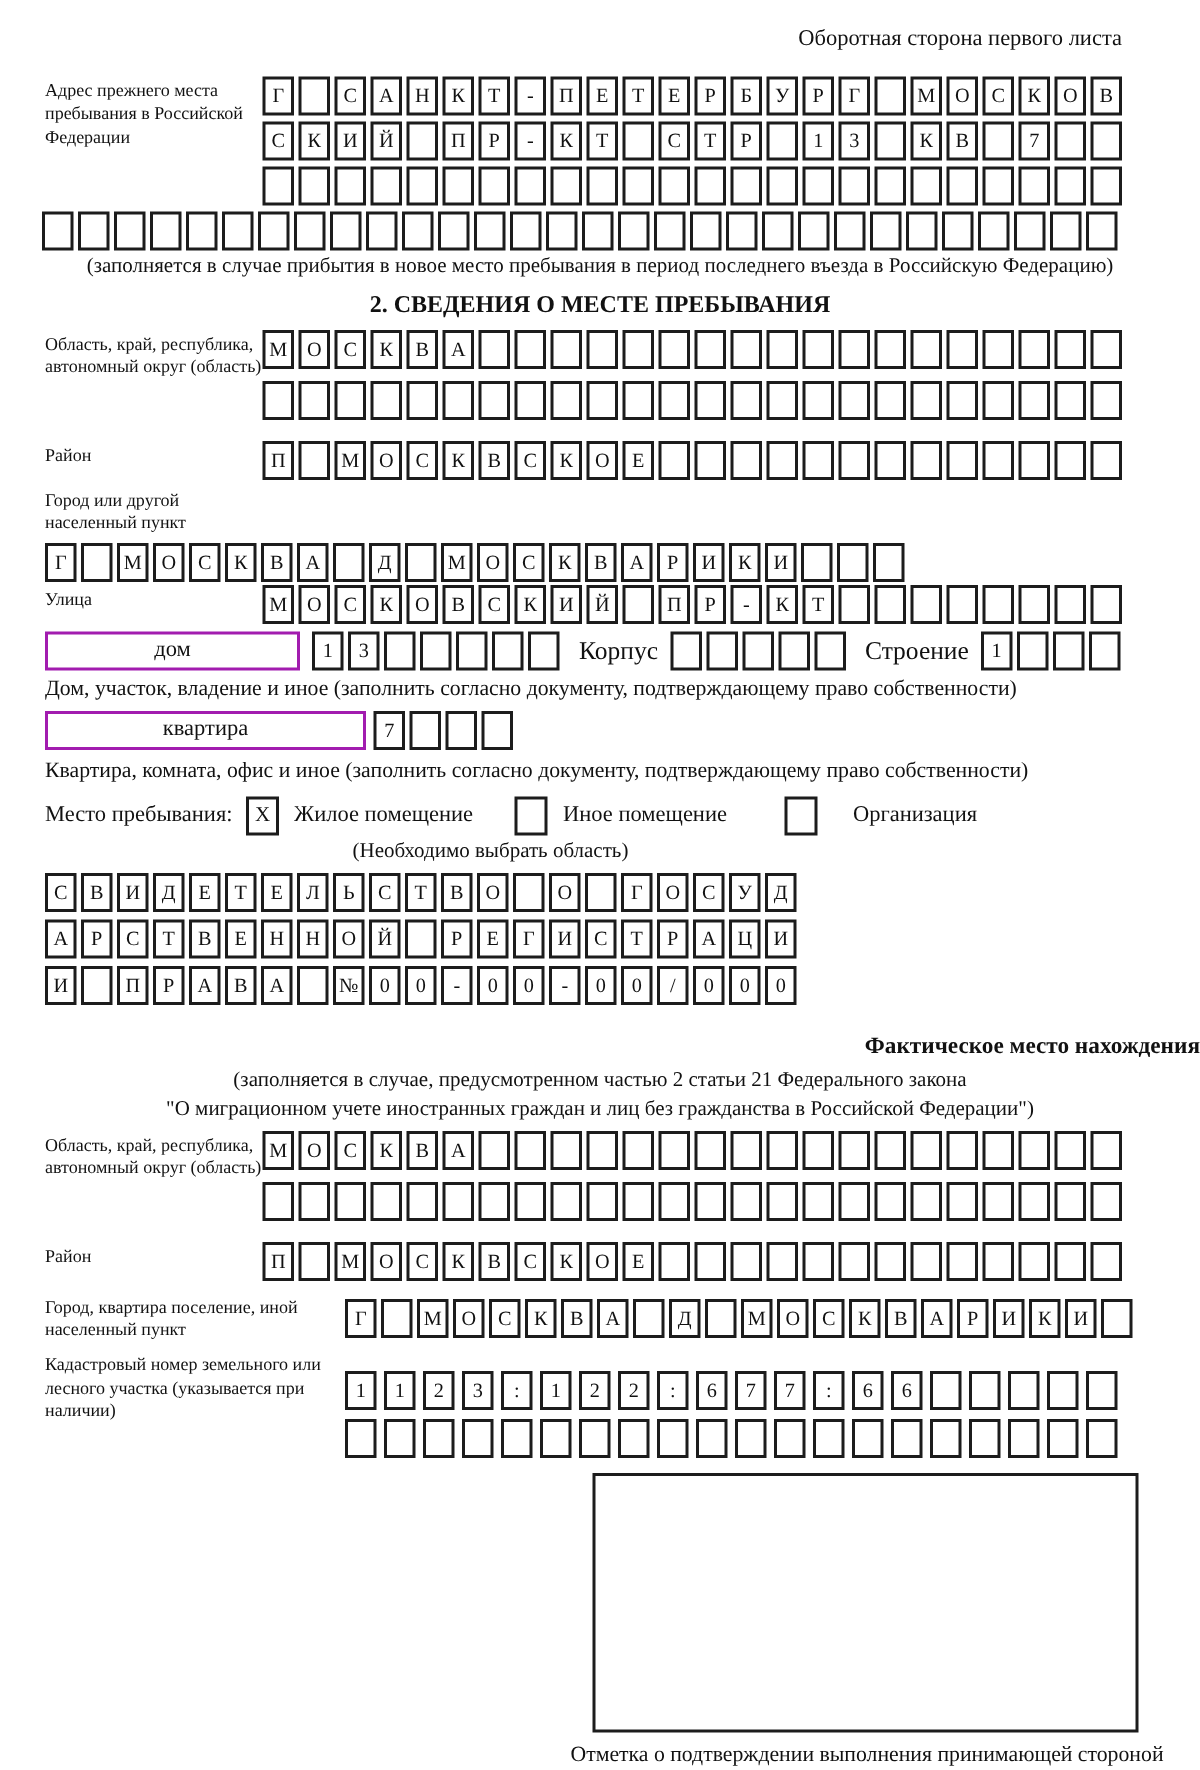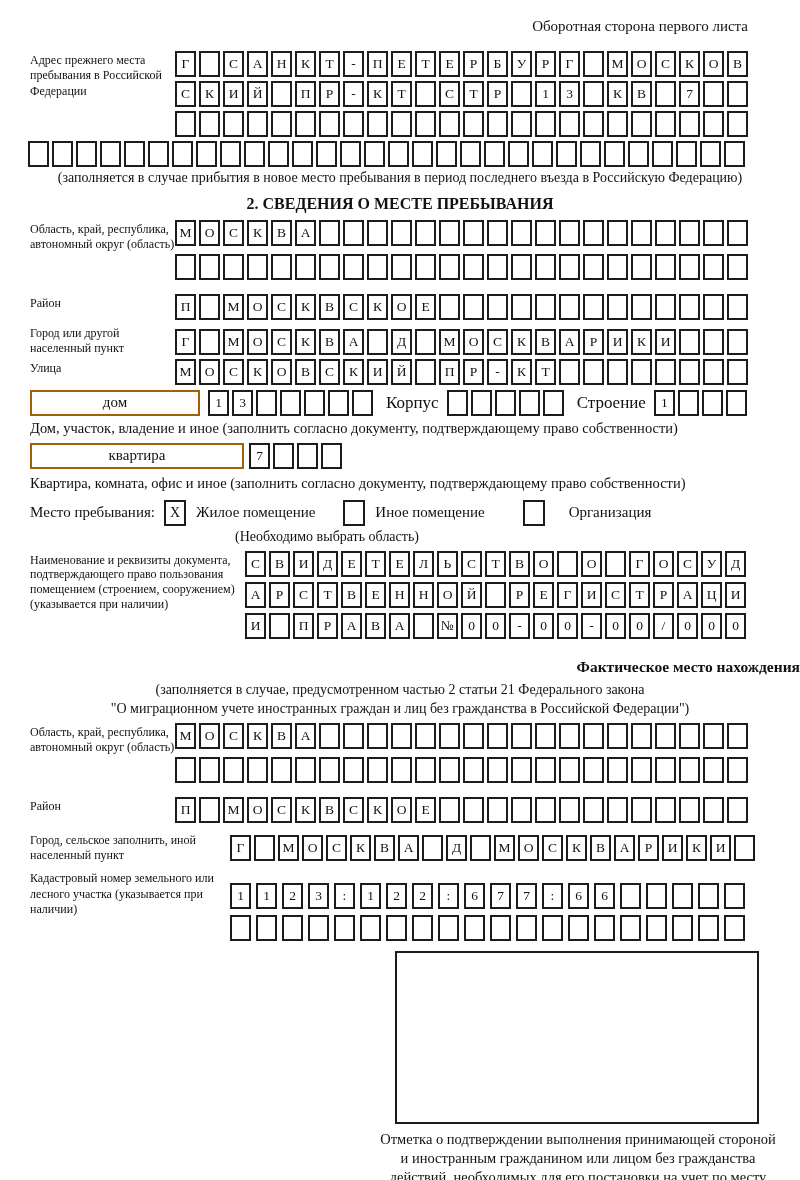--- a/index.html
+++ b/index.html
@@ -21,21 +21,21 @@
     box-sizing:border-box;flex:none;width:21px;height:26px;margin-right:3px;
     border:2px solid #1c1c1c;display:inline-flex;align-items:center;justify-content:center;
     font-size:13.5px;background:#fff;
   }
   .cellrow.wide .cell{margin-right:5px;}
   .fullrow{padding-left:28px;margin-top:0;}
   .note{font-size:14px;margin-top:3px;}
   .h2{font-weight:bold;font-size:16px;text-align:center;margin:9px 0 7px 0;}
   .h3{font-weight:bold;font-size:15.5px;text-align:right;margin:14px 0 6px 0;}
   .labelbox{
-    box-sizing:border-box;border:2px solid #a16207;height:26px;flex:none;
+    box-sizing:border-box;border:2px solid #a21caf;height:26px;flex:none;
     display:flex;align-items:center;justify-content:center;font-size:15px;background:#fff;
   }
   .labelbox.house{width:170px;margin-right:8px;}
   .labelbox.apt{width:214px;margin-right:5px;}
   .houserow{display:flex;align-items:flex-start;padding-left:30px;margin-top:5px;}
   .inline-lab{padding:3px 8px 0 10px;flex:none;font-size:17px;}
   .caption{padding-left:30px;font-size:14.5px;margin-top:4px;}
   .stayrow{display:flex;align-items:center;padding-left:30px;margin-top:8px;}
   .stayrow .txt{padding-top:0;}
   .checkbox{
@@ -46,21 +46,21 @@
   .hint{margin:3px 0 0 235px;font-size:14px;}
   .doc .lab{width:215px;line-height:1.22;}
   .docblock{margin-top:6px;}
   .stampbox{
     box-sizing:border-box;border:2px solid #1c1c1c;width:364px;height:173px;
     margin:4px 0 0 395px;background:#fff;
   }
   .stamp-caption{width:400px;margin:6px 0 0 378px;text-align:center;font-size:14.5px;line-height:1.3;}
   .mt6{margin-top:6px;border-radius:12px;}
   .mt8{margin-top:8px;}
-  .mt4{margin-top:4px;}
+  .mt4{margin-top:4px;flex-direction:column;}
   .cad .stack{margin-top:14px;}
   .cad .stack .cellrow{margin-bottom:6px;}
 </style>
 </head>
 <body>
 
 <div class="page">
 
   <div class="corner">Оборотная сторона первого листа</div>
 
@@ -376,21 +376,20 @@
     <span class="checkbox">X</span>
     <span>Жилое помещение</span>
     <span class="checkbox" style="margin-left:28px;"></span>
     <span>Иное помещение</span>
     <span class="checkbox" style="margin-left:38px;margin-right:24px;"></span>
     <span>Организация</span>
   </div>
   <div class="hint">(Необходимо выбрать область)</div>
 
   <div class="lrow doc docblock">
-    <div class="lab">Наименование и реквизиты документа, подтверждающего право пользования помещением (строением, сооружением) (указывается при наличии)</div>
     <div class="stack gap5">
       <div class="cellrow">
           <span class="cell">С</span>
           <span class="cell">В</span>
           <span class="cell">И</span>
           <span class="cell">Д</span>
           <span class="cell">Е</span>
           <span class="cell">Т</span>
           <span class="cell">Е</span>
           <span class="cell">Л</span>
@@ -543,21 +542,21 @@
         <span class="cell"></span>
         <span class="cell"></span>
         <span class="cell"></span>
         <span class="cell"></span>
         <span class="cell"></span>
         <span class="cell"></span>
       </div>
   </div>
 
   <div class="lrow mt8">
-    <div class="lab wide">Город, сельское заполнить, иной населенный пункт</div>
+    <div class="lab wide">Город, квартира поселение, иной населенный пункт</div>
     <div class="cellrow" style="margin-top:4px;">
         <span class="cell">Г</span>
         <span class="cell"></span>
         <span class="cell">М</span>
         <span class="cell">О</span>
         <span class="cell">С</span>
         <span class="cell">К</span>
         <span class="cell">В</span>
         <span class="cell">А</span>
         <span class="cell"></span>

